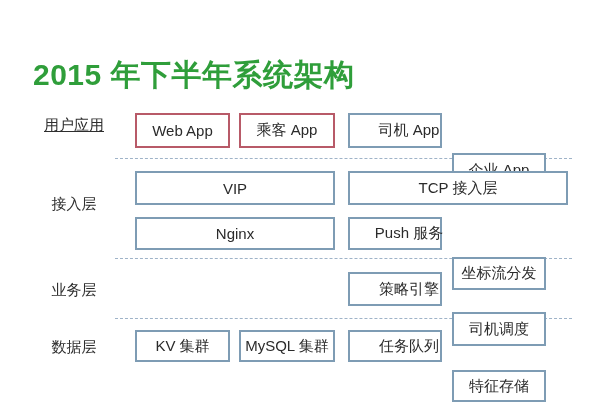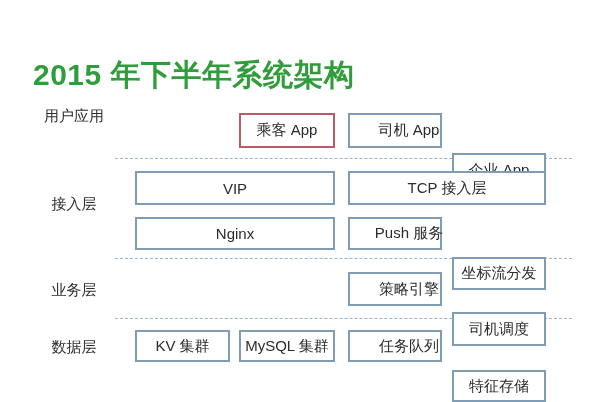--- a/index.html
+++ b/index.html
@@ -28,21 +28,21 @@
   }
   .layer-label {
     position: absolute;
     left: 38px;
     width: 72px;
     text-align: center;
     font-size: 15px;
     color: #2e2e2e;
     white-space: nowrap;
   }
-  .lbl-1 { top: 107px; }
+  .lbl-1 { top: 116px; text-decoration: underline; }
   .lbl-2 { top: 195px; }
   .lbl-3 { top: 281px; }
   .lbl-4 { top: 338px; }
 
   .box {
     position: absolute;
     display: flex;
     align-items: center;
     justify-content: center;
     background: #ffffff;
@@ -53,21 +53,21 @@
   }
   .red  { border: 2px solid #b85a68; }
   .blue { border: 2px solid #7e9cb4; }
 
   
   .c1  { left: 135px; width: 95px; }
   .c2  { left: 239px; width: 96px; }
   .c3  { left: 348px; width: 94px; padding-left: 28px; }
   .c4  { left: 452px; width: 94px; margin-top: 40px; }
   .w12 { left: 135px; width: 200px; }
-  .w34 { left: 348px; width: 198px; }
+  .w34 { left: 348px; width: 220px; }
 
   
   .r1  { top: 113px; height: 35px; }
   .r2a { top: 171px; height: 34px; }
   .r2b { top: 217px; height: 33px; }
   .r3  { top: 272px; height: 34px; }
   .r4  { top: 330px; height: 32px; }
 
   .sep {
     position: absolute;
@@ -89,20 +89,21 @@
 
   <div class="layer-label lbl-1">用户应用</div>
   <div class="layer-label lbl-2">接入层</div>
   <div class="layer-label lbl-3">业务层</div>
   <div class="layer-label lbl-4">数据层</div>
 
   <div class="sep sep-1"></div>
   <div class="sep sep-2"></div>
   <div class="sep sep-3"></div>
 
+  <div class="box red r1 c1">Web App</div>
   <div class="box red r1 c2">乘客 App</div>
   <div class="box blue r1 c3">司机 App</div>
   <div class="box blue r1 c4">企业 App</div>
 
   <div class="box blue r2a w12">VIP</div>
   <div class="box blue r2a w34">TCP 接入层</div>
 
   <div class="box blue r2b w12">Nginx</div>
   <div class="box blue r2b c3">Push 服务</div>
   <div class="box blue r2b c4">坐标流分发</div>

